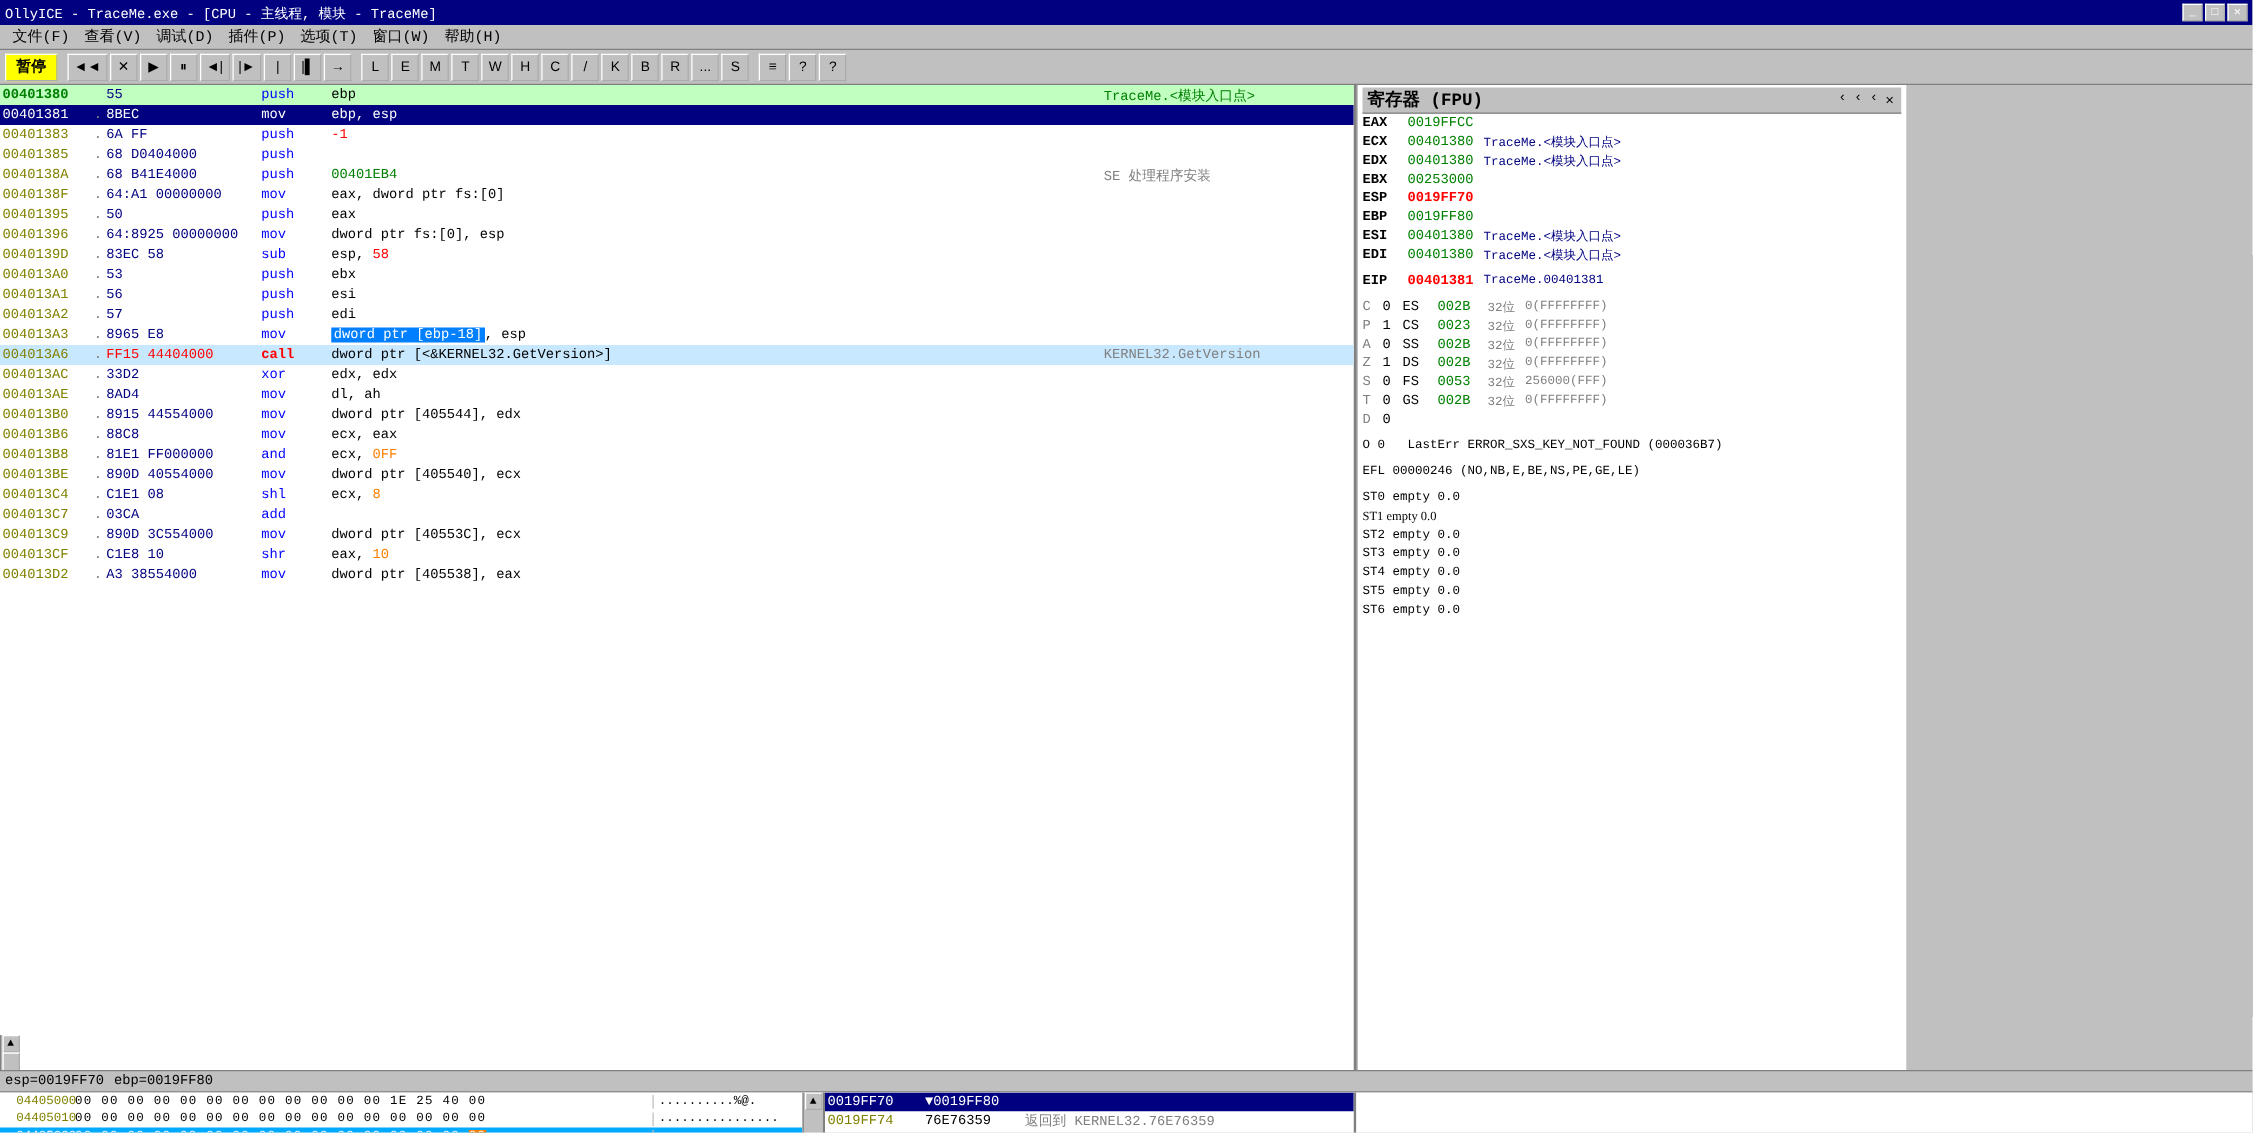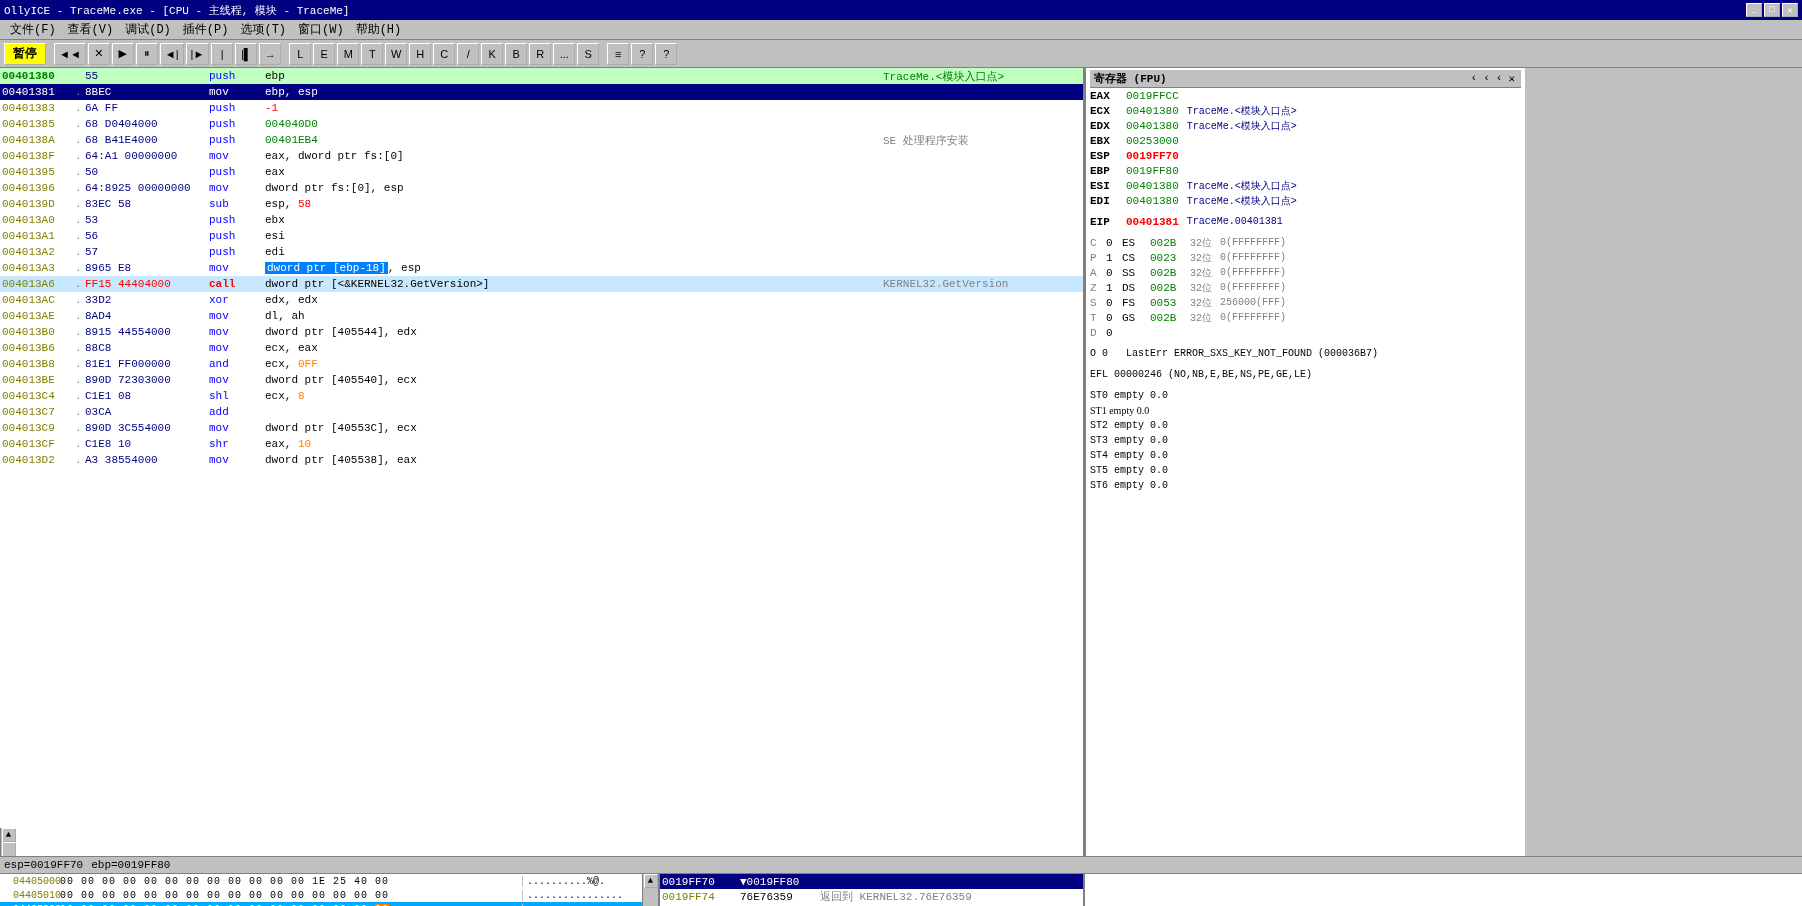--- a/index.html
+++ b/index.html
@@ -315,21 +315,20 @@
         <span class="col-mnem">push</span>
         <span class="col-ops"><span style="color:#ff0000;">-1</span></span>
         <span class="col-comment"></span>
       </div>
 
       <div class="disasm-row">
         <span class="col-addr">00401385</span>
         <span class="col-dot">.</span>
         <span class="col-hex">68 D0404000</span>
         <span class="col-mnem">push</span>
-        <span class="col-ops"><span style="color:#008000;">004040D0</span></span>
         <span class="col-comment"></span>
       </div>
 
       <div class="disasm-row">
         <span class="col-addr">0040138A</span>
         <span class="col-dot">.</span>
         <span class="col-hex">68 B41E4000</span>
         <span class="col-mnem">push</span>
         <span class="col-ops"><span style="color:#008000;">00401EB4</span></span>
         <span class="col-comment" style="color:#808080;">SE 处理程序安装</span>
@@ -457,21 +456,21 @@
         <span class="col-dot">.</span>
         <span class="col-hex">81E1 FF000000</span>
         <span class="col-mnem">and</span>
         <span class="col-ops">ecx, <span style="color:#ff8000;">0FF</span></span>
         <span class="col-comment"></span>
       </div>
 
       <div class="disasm-row">
         <span class="col-addr">004013BE</span>
         <span class="col-dot">.</span>
-        <span class="col-hex">890D 72303000</span>
+        <span class="col-hex">890D 40554000</span>
         <span class="col-mnem">mov</span>
         <span class="col-ops">dword ptr [405540], ecx</span>
         <span class="col-comment"></span>
       </div>
 
       <div class="disasm-row">
         <span class="col-addr">004013C4</span>
         <span class="col-dot">.</span>
         <span class="col-hex">C1E1 08</span>
         <span class="col-mnem">shl</span>
@@ -518,21 +517,21 @@
       <div style="width:14px;height:14px;background:#c0c0c0;border:1px outset #fff;display:flex;align-items:center;justify-content:center;font-size:9px;cursor:pointer;">▲</div>
       <div style="flex:1;width:14px;position:relative;background:#c0c0c0;">
         <div style="position:absolute;top:0;width:14px;height:30px;background:#c0c0c0;border:1px outset #fff;"></div>
       </div>
       <div style="width:14px;height:14px;background:#c0c0c0;border:1px outset #fff;display:flex;align-items:center;justify-content:center;font-size:9px;cursor:pointer;">▼</div>
     </div>
   </div>
 
   <div class="reg-panel">
     <div class="right-panel-header">
-      <span style="font-weight:bold;font-size:11px;">寄存器 (FPU)</span>
+      <span style="font-weight:bold;font-size:14px;">寄存器 (FPU)</span>
       <div class="nav-arrows">
         <span class="nav-arrow">‹</span>
         <span class="nav-arrow">‹</span>
         <span class="nav-arrow">‹</span>
         <span class="nav-arrow">✕</span>
       </div>
     </div>
 
     <div class="reg-row">
       <span class="reg-name">EAX</span>

